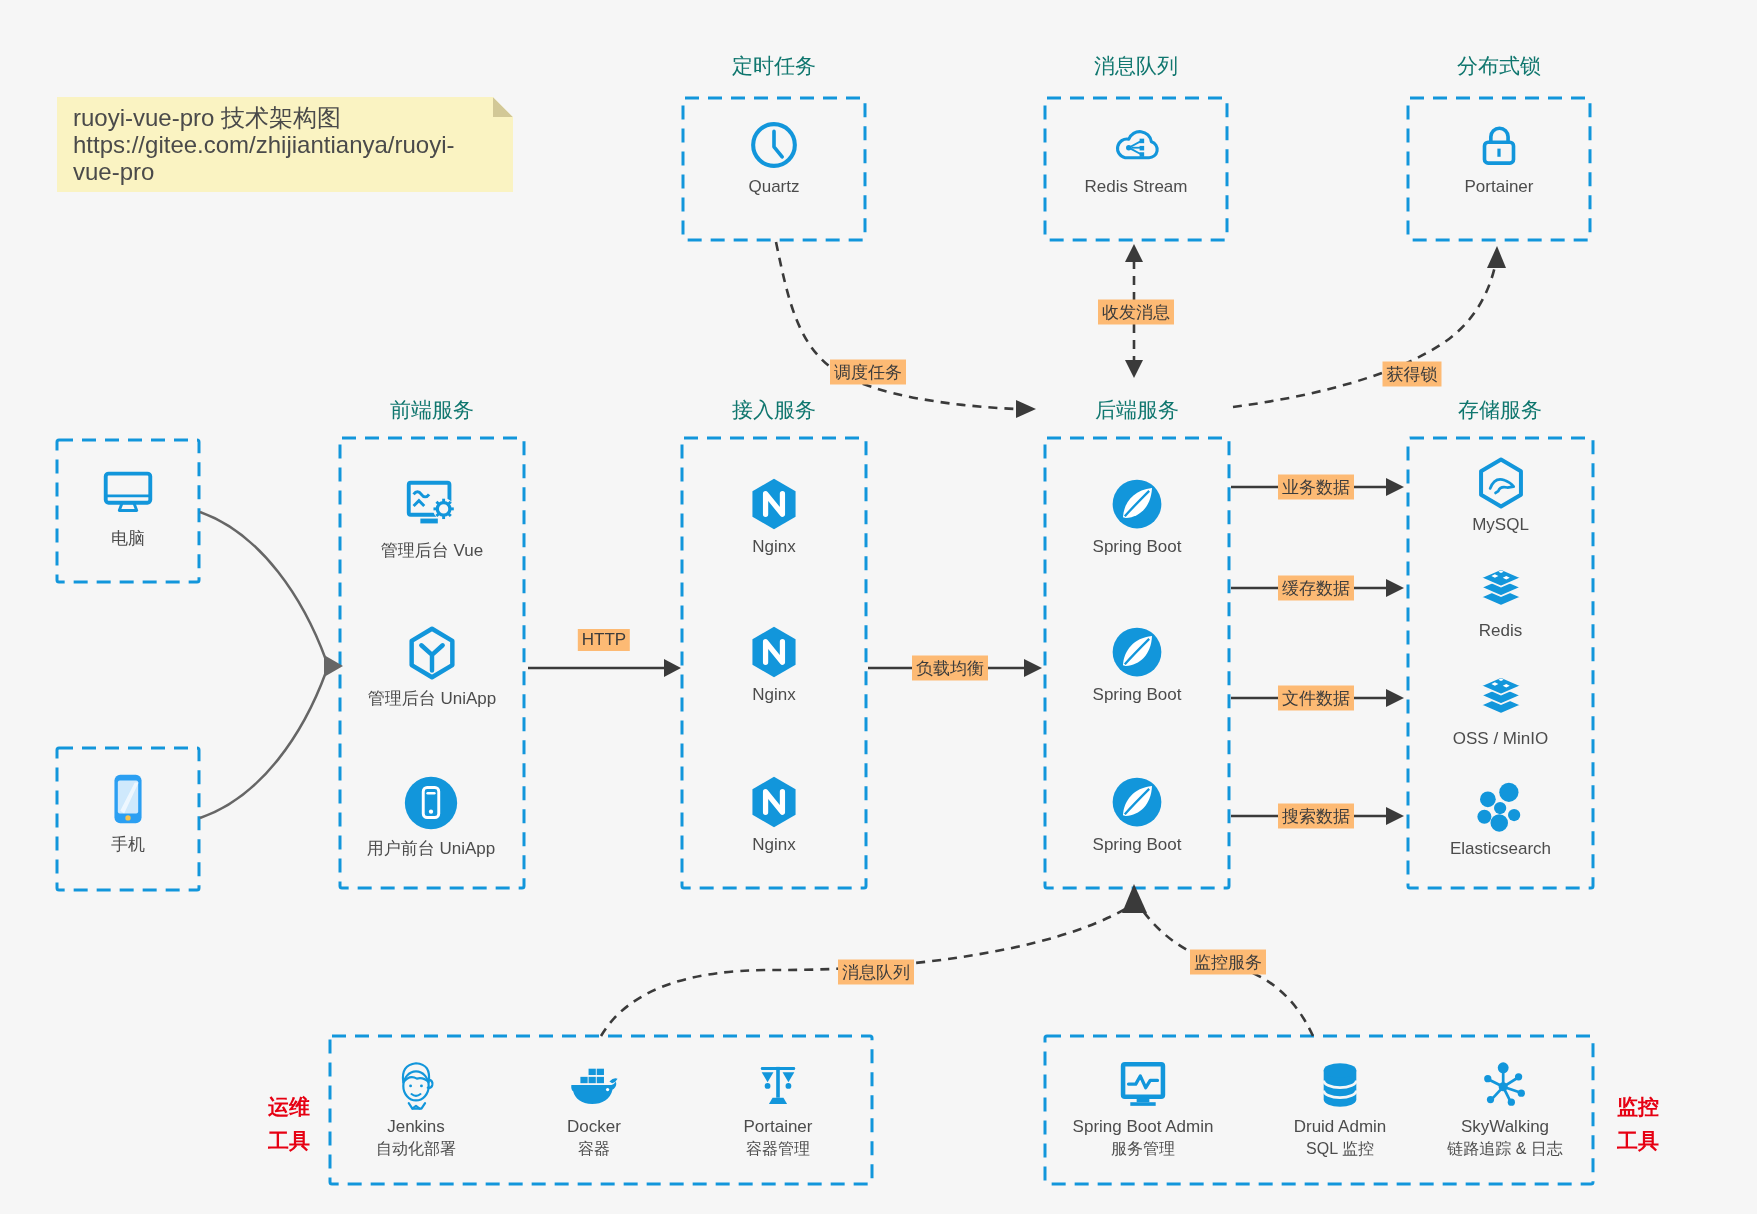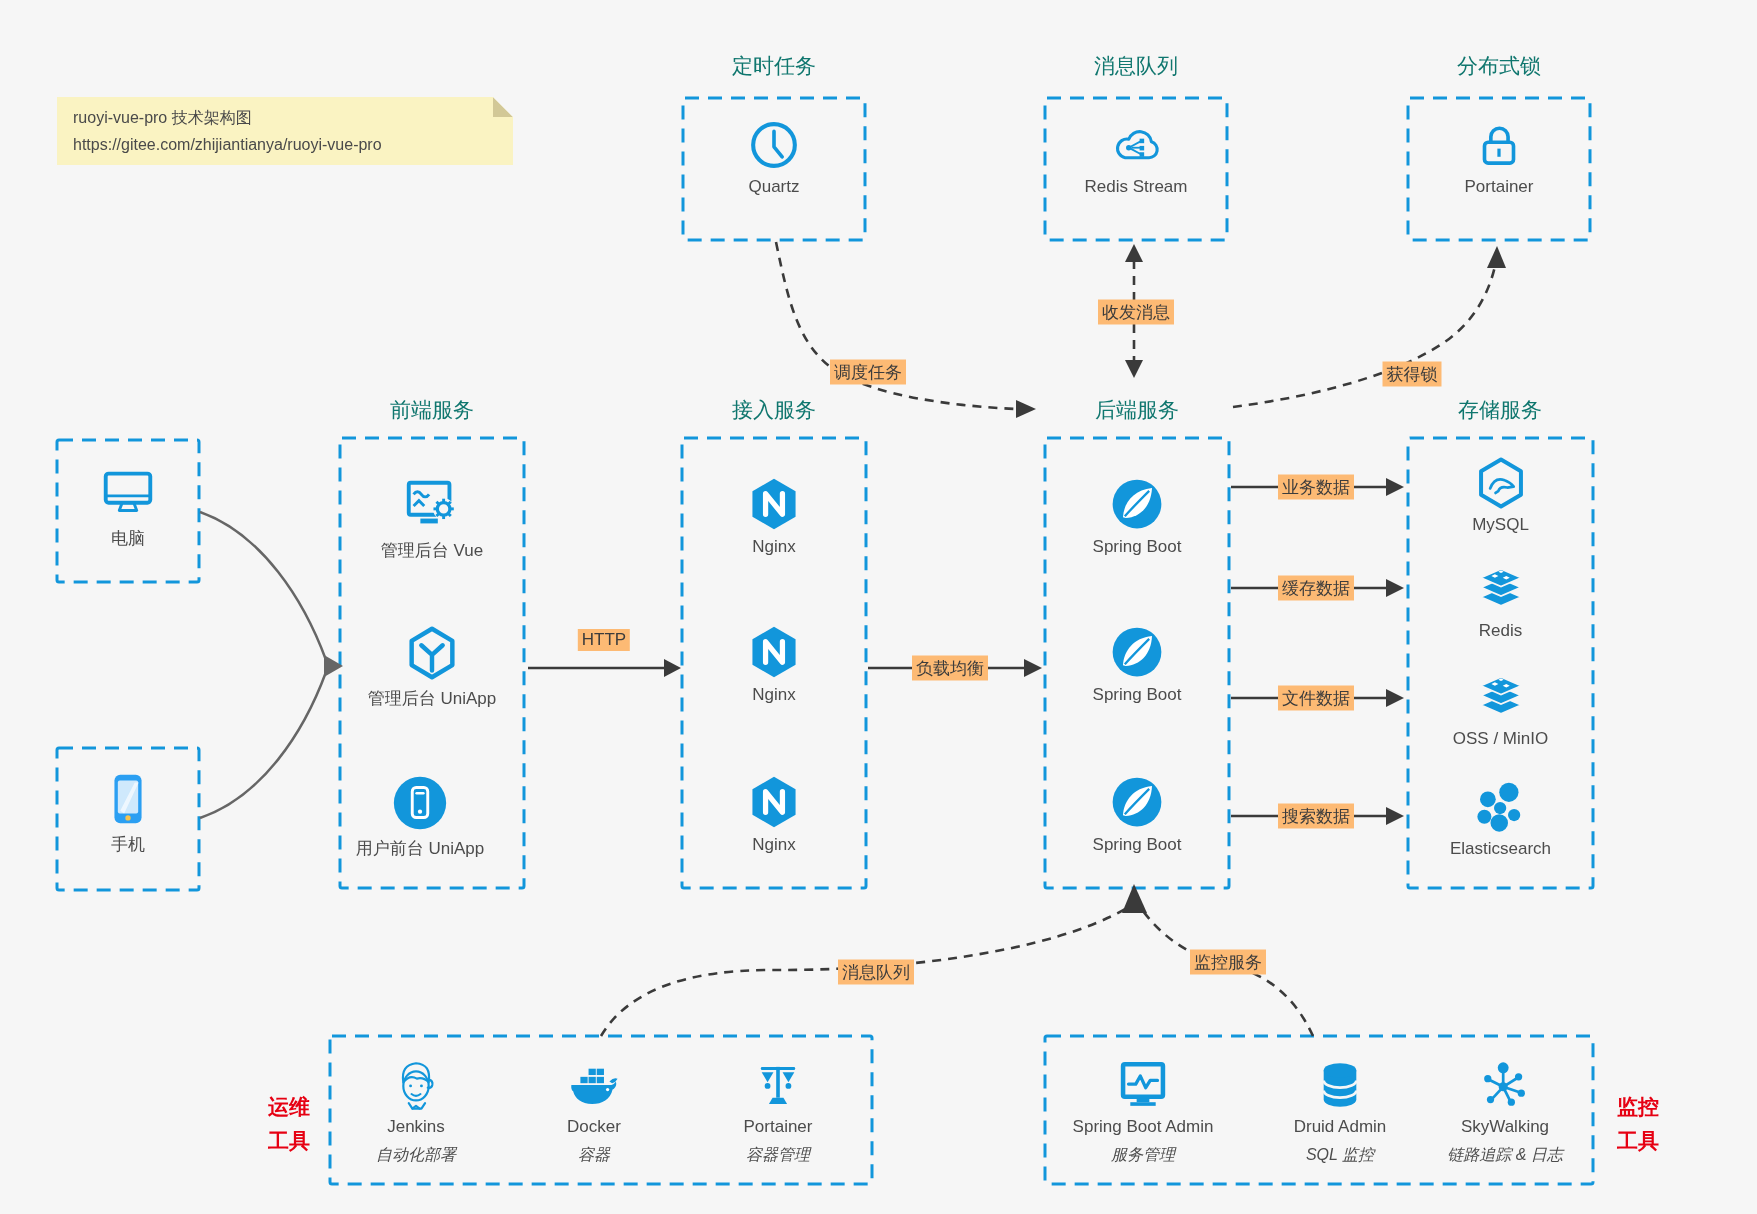--- a/index.html
+++ b/index.html
@@ -1,32 +1,32 @@
 <!DOCTYPE html>
 <html><head>
 <meta charset="utf-8">
 <style>
   html,body{margin:0;padding:0;background:#e9e9e9;}
   #canvas{position:relative;width:1757px;height:1214px;background:#f6f6f6;overflow:hidden;
           font-family:"Liberation Sans","DejaVu Sans",sans-serif;color:#4c4c4c;}
   #wires{position:absolute;left:0;top:0;width:1757px;height:1214px;}
   .note{position:absolute;left:57px;top:97px;width:456px;box-sizing:border-box;
-        background:#faf3c2;color:#4a4a4a;font-size:16px;line-height:27px;padding:7px 16px;}
+        background:#faf3c2;color:#4a4a4a;font-size:24px;line-height:27px;padding:7px 16px;}
   .note .fold-cover{position:absolute;top:0;right:0;width:0;height:0;
         border-top:20px solid #f6f6f6;border-left:20px solid transparent;}
   .note .fold-shadow{position:absolute;top:0;right:0;width:0;height:0;
         border-bottom:20px solid #d2c897;border-right:20px solid transparent;}
   .red-title{position:absolute;transform:translateX(-50%);color:#0f766e;
         font-size:21px;font-weight:normal;white-space:nowrap;}
   .side-label{position:absolute;transform:translateX(-50%);color:#e60012;font-size:21px;
         font-weight:bold;line-height:34px;text-align:center;white-space:nowrap;}
   .item{position:absolute;text-align:center;}
   .item .ic{display:flex;justify-content:center;align-items:center;}
   .item .lb{margin-top:3px;font-size:17px;color:#4c4c4c;white-space:nowrap;}
-  .item .lb2{margin-top:8px;font-size:16px;color:#4c4c4c;white-space:nowrap;font-style:italic;}
+  .item .lb2{margin-top:2px;font-size:16px;color:#4c4c4c;white-space:nowrap;}
   .edge-label{position:absolute;transform:translate(-50%,-50%);background:#fdba74;
         padding:1px 4px;font-size:17px;color:#3c3c3c;white-space:nowrap;}
   svg{display:block;}
 </style>
 </head>
 <body>
 
 <div id="canvas">
 
   <svg id="wires" viewBox="0 0 1757 1214">
@@ -187,21 +187,21 @@
   <div class="item" style="left:340px;top:622px;width:184px">
     <div class="ic">
       <svg width="62" height="62" viewBox="0 0 64 64">
         <path d="M32 7 L53 19.5 V44.5 L32 57 L11 44.5 V19.5 Z" fill="none" stroke="#1296db" stroke-width="4.6" stroke-linejoin="round"></path>
         <path d="M21 24 L32 34 L43 24 M32 34 V50" fill="none" stroke="#1296db" stroke-width="4.6" stroke-linecap="round" stroke-linejoin="round"></path>
       </svg>
     </div>
     <div class="lb">管理后台 UniApp</div>
   </div>
 
-  <div class="item" style="left:328px;top:772px;width:184px">
+  <div class="item" style="left:339px;top:772px;width:184px">
     <div class="ic">
       <svg width="62" height="62" viewBox="0 0 64 64">
         <circle cx="32" cy="32" r="27" fill="#1296db"></circle>
         <rect x="24" y="16" width="16" height="31" rx="4" fill="none" stroke="#ffffff" stroke-width="3"></rect>
         <line x1="28.5" y1="22" x2="35.5" y2="22" stroke="#ffffff" stroke-width="2.6" stroke-linecap="round"></line>
         <circle cx="32" cy="41" r="2.2" fill="#ffffff"></circle>
       </svg>
     </div>
     <div class="lb">用户前台 UniApp</div>
   </div>

